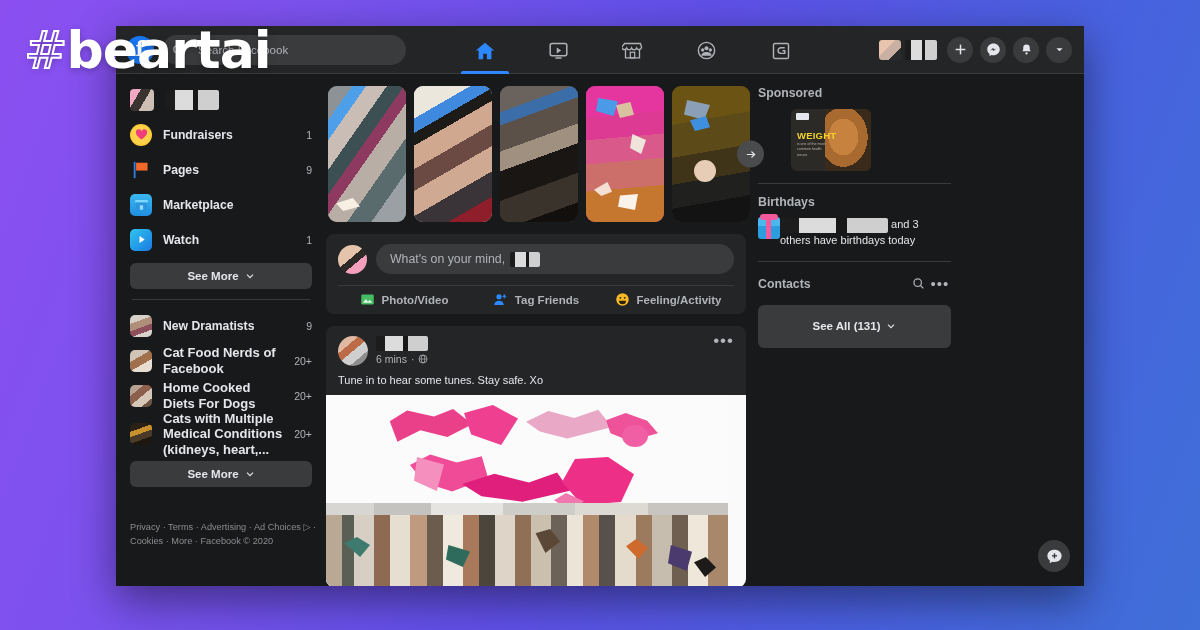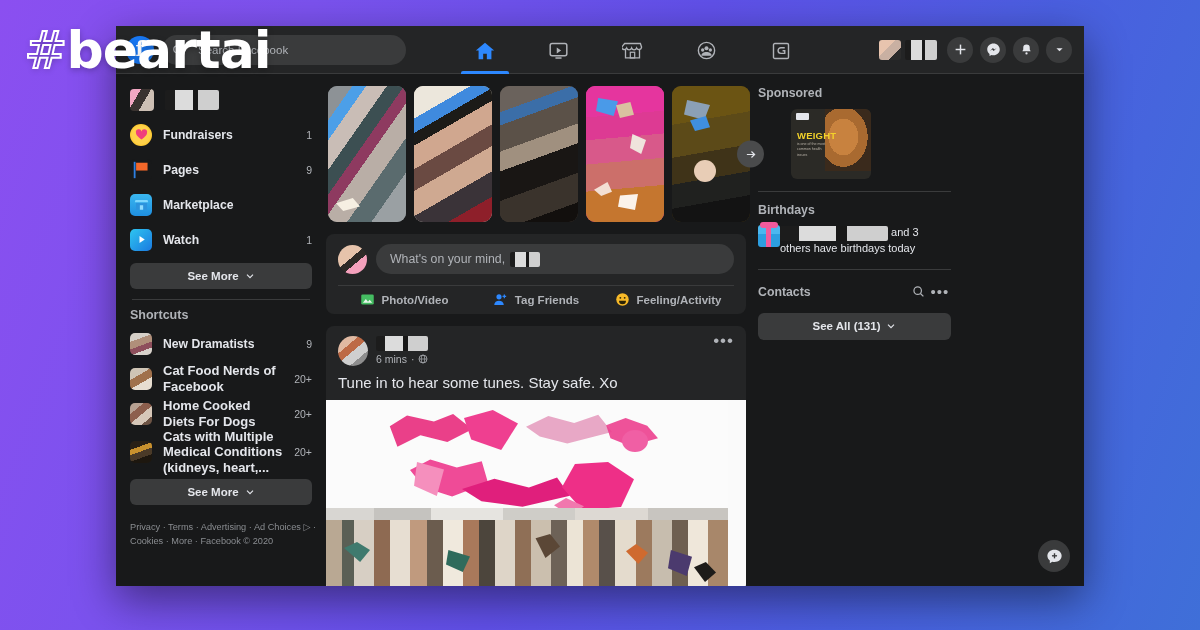--- a/index.html
+++ b/index.html
@@ -147,37 +147,37 @@
     font-size: 11.5px; font-weight: bold; color: #b0b3b8; cursor: pointer;
   }
   
   #post { padding-top: 10px; overflow: hidden; }
   #post-head { display: flex; align-items: flex-start; padding: 0 12px; gap: 8px; }
   #post-avatar { width: 30px; height: 30px; border-radius: 50%; flex: 0 0 30px;
      background: linear-gradient(140deg,#e0b9a2 0 32%, #bd6a46 32% 50%, #cfcfcf 50% 72%, #8e8e8e 72%); }
   #post-meta { flex: 1; }
   #post-time { font-size: 10.5px; color: #b0b3b8; display: flex; align-items: center; gap: 4px; margin-top: 2px; }
   #post-dots { color: #b0b3b8; font-size: 17px; letter-spacing: 1px; line-height: .6; cursor: pointer; }
-  #post-text { padding: 8px 12px 9px 12px; font-size: 15px; color: #e4e6eb; }
+  #post-text { padding: 8px 12px 9px 12px; font-size: 11px; color: #e4e6eb; }
   #post-image { height: 192px; background: #fafafa; position: relative; overflow: hidden; }
 
   
   #rail { width: 215px; padding: 12px 10px 0 12px; }
   .rail-title { font-size: 12.3px; color: #b0b3b8; font-weight: bold; margin-bottom: 8px; }
   #ad-row { display: flex; gap: 9px; }
   #ad-logo {
     width: 26px; height: 26px; border-radius: 50%; flex: 0 0 26px; background: #3a3b3c;
     display: flex; flex-direction: column; align-items: center; justify-content: center;
     font-size: 5.2px; font-weight: bold; color: #e4e6eb; line-height: 1.05;
     font-family: "DejaVu Sans Mono", monospace;
   }
   #ad-title { font-size: 11.8px; font-weight: bold; color: #e4e6eb; }
   #ad-sub { font-size: 10px; color: #b0b3b8; margin-top: 1px; line-height: 1.25; }
   #ad-image {
-    margin: 9px 0 9px 33px; width: 80px; height: 70px; border-radius: 6px; overflow: hidden;
+    margin: 9px 0 9px 33px; width: 80px; height: 62px; border-radius: 6px; overflow: hidden;
     background: #2b2a26; position: relative;
   }
   #ad-dog {
     position: absolute; right: 0; top: 0; width: 46px; height: 62px;
     background: radial-gradient(ellipse at 40% 45%, #c8823f 0 38%, #a96a30 38% 62%, #3a2a1c 62% 100%);
   }
   #ad-weight { position: absolute; left: 6px; top: 21px; font-size: 9.5px; font-weight: bold; color: #f3d22a; letter-spacing: .2px; }
   #ad-weightsub { position: absolute; left: 6px; top: 33px; width: 30px; font-size: 3.6px; color: #b9b3a8; line-height: 1.5; }
   #ad-badge { position: absolute; left: 5px; top: 4px; width: 13px; height: 7px; background: #e4e6eb; border-radius: 1px; }
   .rail-divider { height: 1px; background: #3a3b3c; margin: 12px 0 11px 0; }
@@ -187,21 +187,21 @@
     background: linear-gradient(180deg,#4bb7ef 0 42%, #2c9ee0 42%);
     position: relative;
   }
   #gift-icon::before { content:''; position:absolute; left:8px; top:0; width:5px; height:22px; background:#f25a9c; }
   #gift-icon::after { content:''; position:absolute; left:2px; top:-3px; width:18px; height:6px; background:#f25a9c; border-radius:3px; }
   #bday-text { font-size: 11px; color: #e4e6eb; line-height: 1.45; }
   #contacts-head { display: flex; align-items: center; }
   #contacts-head .rail-title { flex: 1; margin-bottom: 0; }
   .rail-ico { width: 22px; height: 22px; border-radius: 50%; display:flex;align-items:center;justify-content:center; color:#b0b3b8; cursor:pointer; }
   #see-all-btn {
-    margin-top: 10px; height: 27px; background: #3a3b3c; border-radius: 6px;
+    margin-top: 10px; height: 43px; background: #3a3b3c; border-radius: 6px;
     display: flex; align-items: center; justify-content: center; gap: 6px;
     font-size: 11.5px; font-weight: bold; cursor: pointer; color: #e4e6eb;
   }
   #fab {
     position: absolute; right: 14px; bottom: 14px;
     width: 32px; height: 32px; border-radius: 50%; background: #3a3b3c;
     display: flex; align-items: center; justify-content: center; cursor: pointer;
   }
 </style>
 </head>
@@ -347,21 +347,20 @@
       </div>
 
       <div class="see-more-btn">
         <span>See More</span>
         <svg width="10" height="10" viewBox="0 0 16 16">
             <path d="M3.2 5.8 L8 10.8 L12.8 5.8" fill="none" stroke="#e4e6eb" stroke-width="1.8"></path>
           </svg>
       </div>
 
       <div class="side-divider"></div>
-      <div class="side-header">Shortcuts</div>
 
       <div class="side-row">
         <span class="thumb th1"></span>
         <span>New Dramatists</span>
         <span class="badge">9</span>
       </div>
       <div class="side-row">
         <span class="thumb th2"></span>
         <span class="lbl2">Cat Food Nerds of Facebook</span>
         <span class="badge">20+</span>

